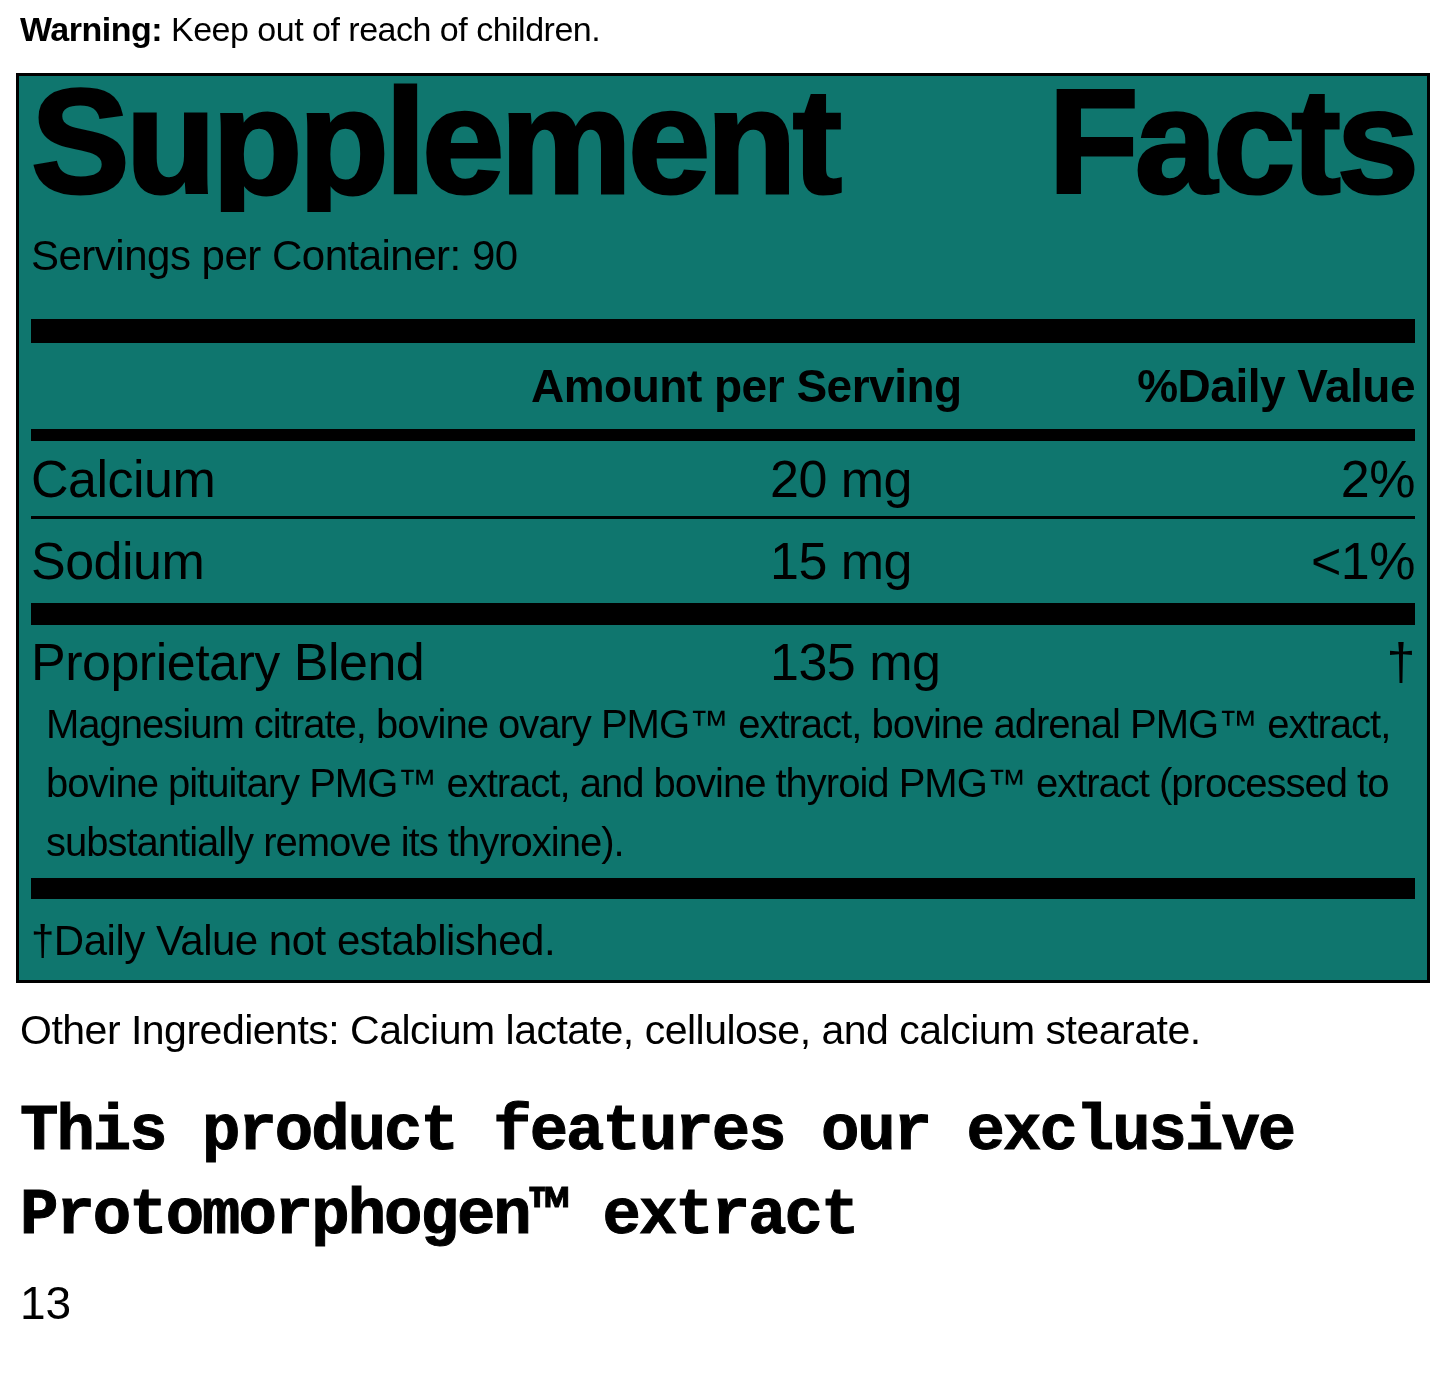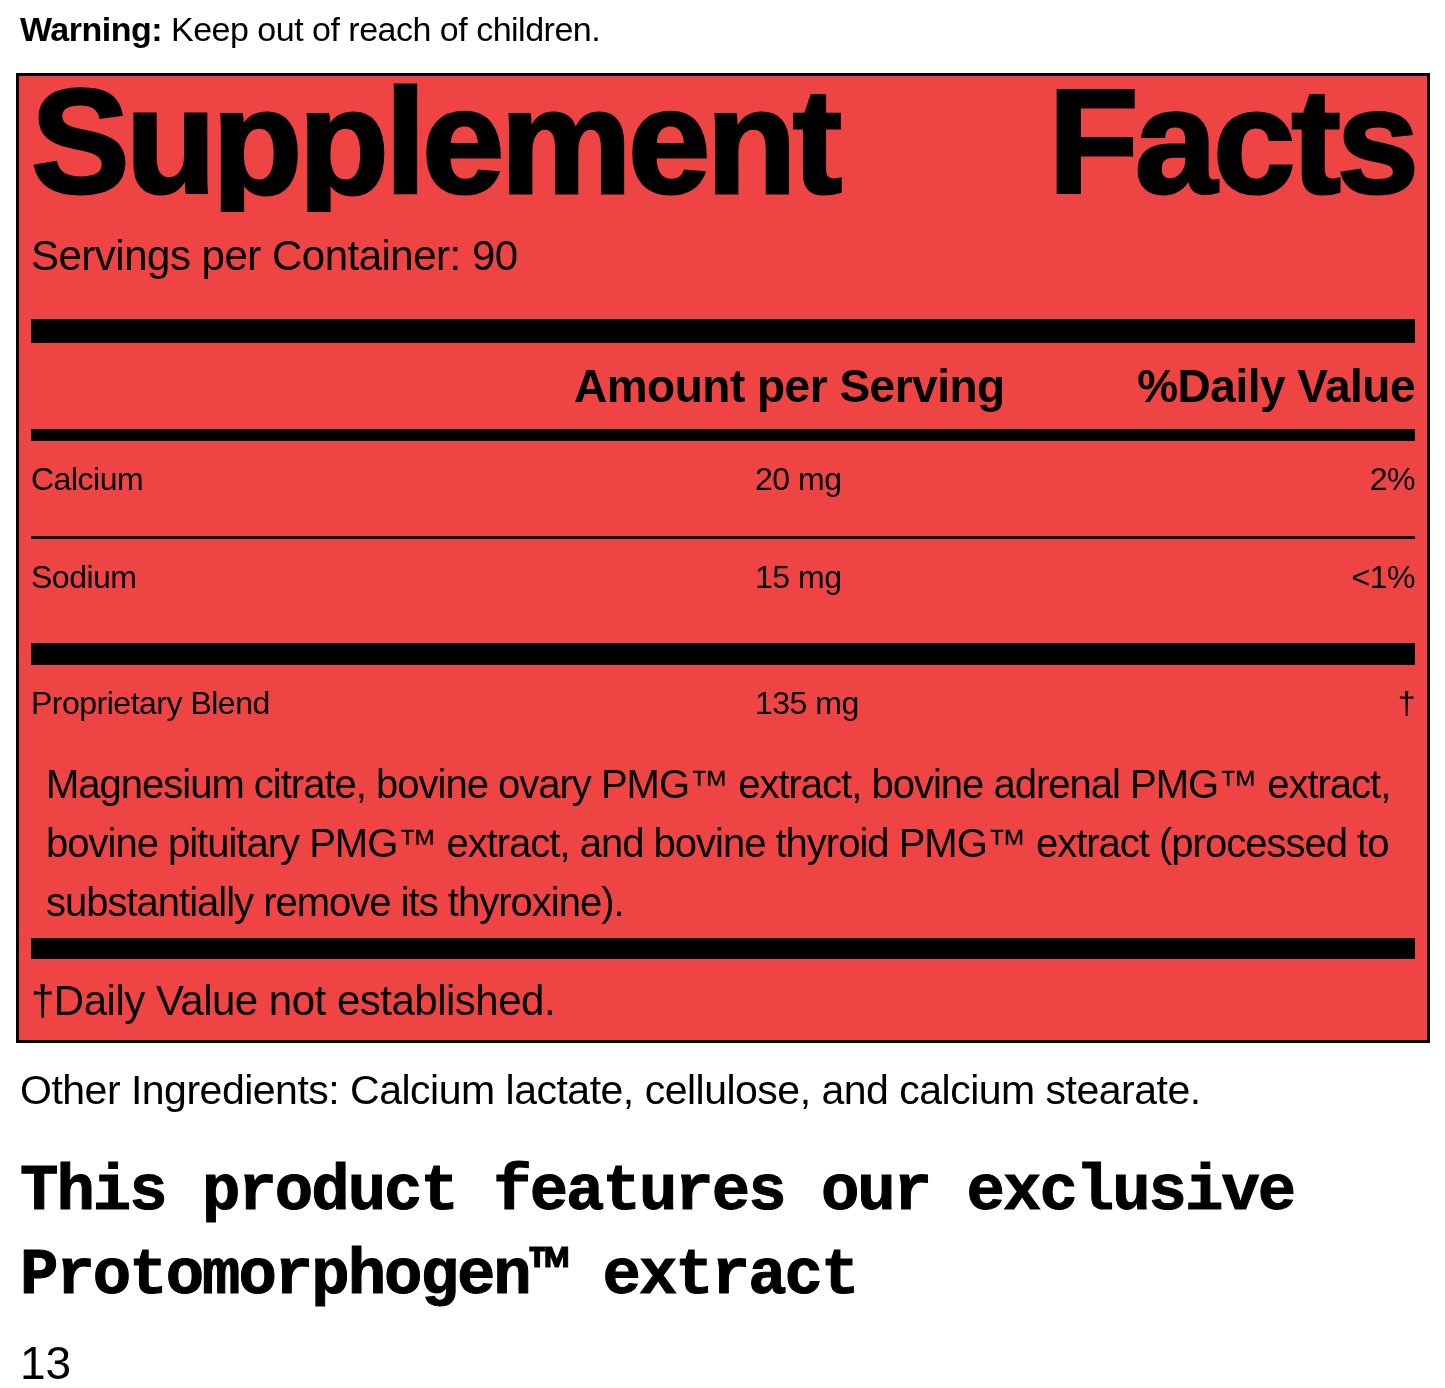--- a/index.html
+++ b/index.html
@@ -24,21 +24,21 @@
     white-space: nowrap;
   }
   .warning .bold { font-weight: bold; }
 
   
   .facts-box {
     box-sizing: border-box;
     margin: 24px 15px 0 16px;
     border: 3px solid #000;
     padding: 0 12px;
-    background: #ef4444;
+    background: #0f766e;
   }
 
   .sf-title {
     font-weight: bold;
     font-size: 148px;
     line-height: 140px;
     margin-top: -4px;
     letter-spacing: -4px;
     -webkit-text-stroke: 3px #000;
     text-align: justify;
@@ -64,35 +64,35 @@
   .header-row {
     position: relative;
     display: flex;
     align-items: center;
     height: 86px;
     font-weight: bold;
     font-size: 46px;
     letter-spacing: -0.5px;
     white-space: nowrap;
   }
-  .header-amount { position: absolute; left: 543px; }
+  .header-amount { position: absolute; left: 500px; }
   .header-dv { margin-left: auto; }
 
   .nrow {
     position: relative;
     display: flex;
-    font-size: 32px;
+    align-items: center;
+    font-size: 52px;
     letter-spacing: -0.5px;
     white-space: nowrap;
-    margin-top: 20px;
   }
   .row-calcium { height: 75px; }
   .row-sodium  { height: 84px; }
   .row-blend   { height: 74px; }
-  .amt { position: absolute; left: 724px; }
+  .amt { position: absolute; left: 739px; }
   .dv  { margin-left: auto; }
 
   .blend-desc {
     font-size: 40px;
     letter-spacing: -1px;
     line-height: 59px;
     padding-left: 15px;
     width: 1354px;
     margin-top: -4px;
   }

